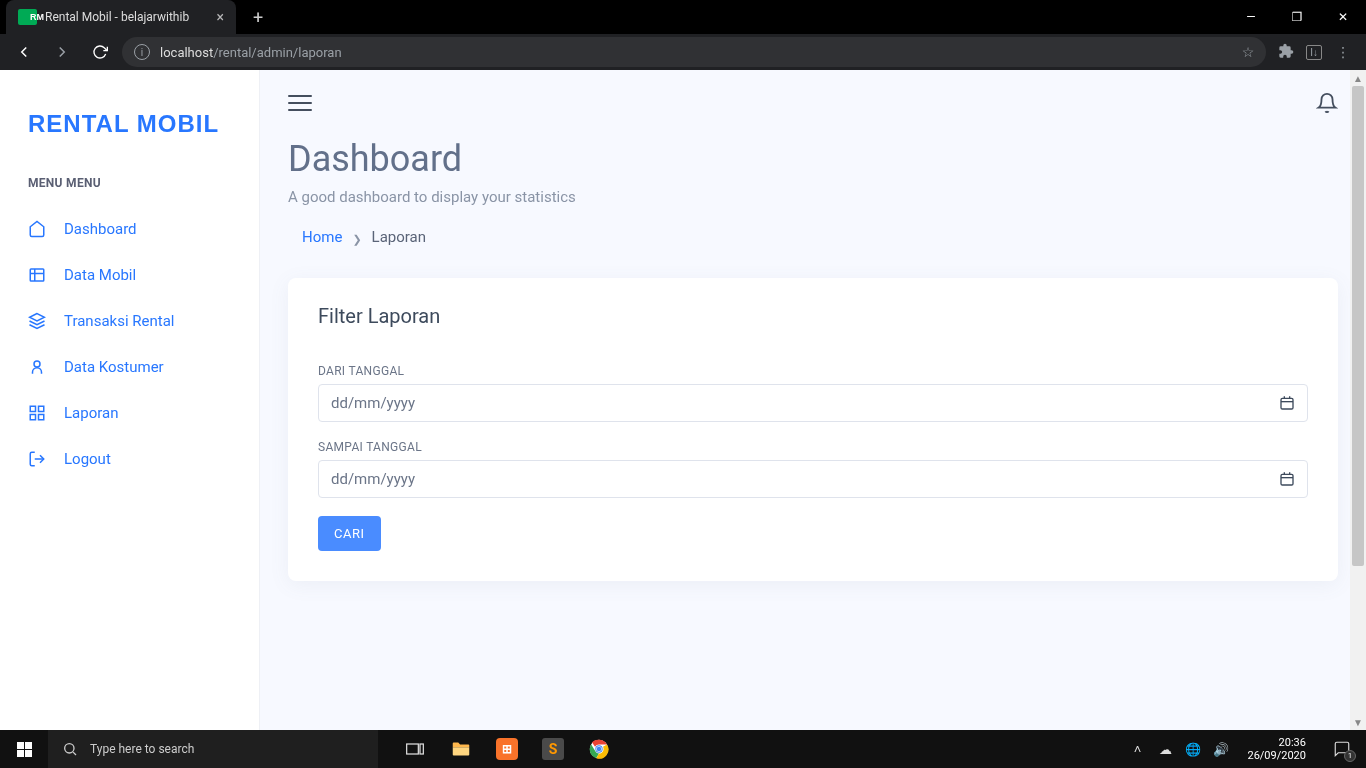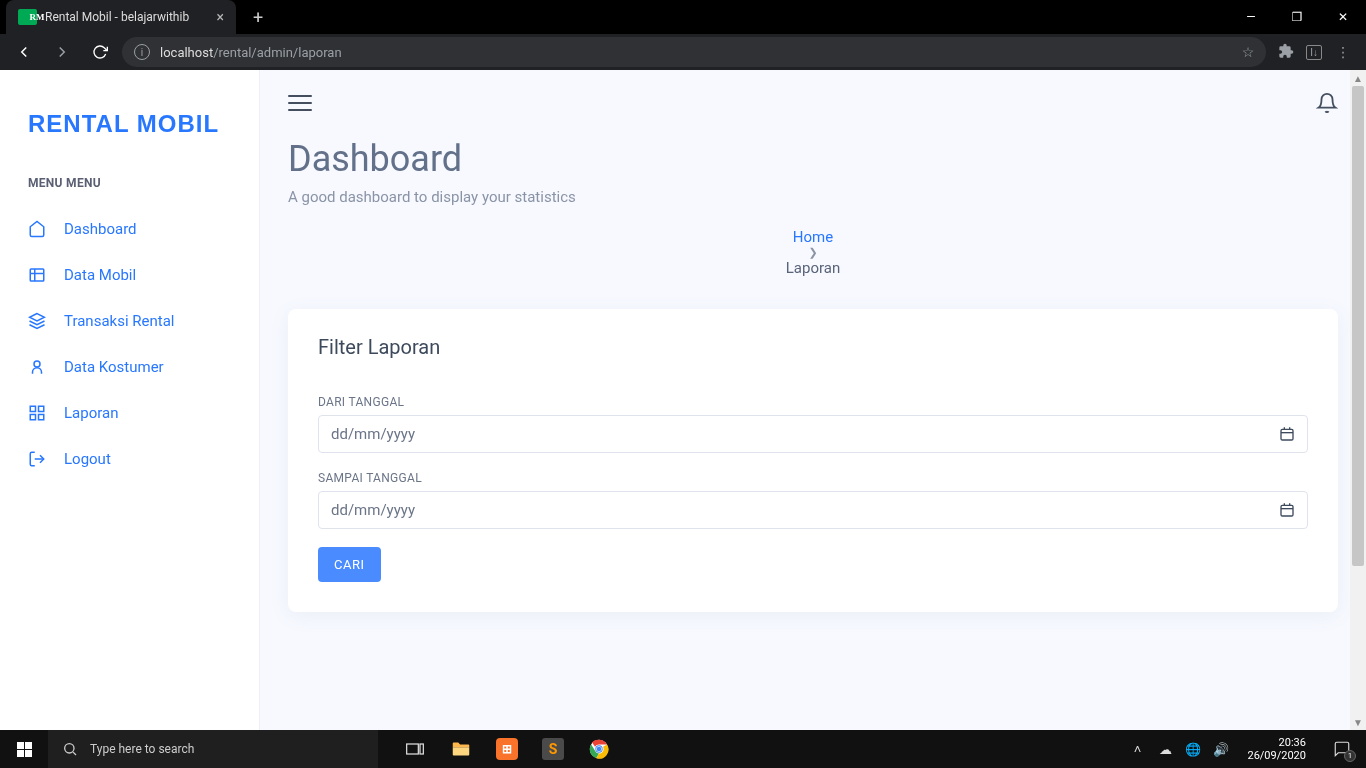--- a/index.html
+++ b/index.html
@@ -2,21 +2,21 @@
 <html><head>
 <meta charset="utf-8">
 <style>
 * { margin:0; padding:0; box-sizing:border-box; font-family:-apple-system,BlinkMacSystemFont,"Segoe UI",Roboto,Arial,sans-serif; }
 html,body { width:1366px; height:768px; overflow:hidden; background:#fff; }
 
 
 .browser-top { background:#202124; height:70px; color:#ddd; }
 .tabs-row { display:flex; align-items:center; height:34px; background:#000; }
 .tab { display:flex; align-items:center; gap:8px; padding:0 12px; height:34px; background:#202124; border-top-left-radius:8px; border-top-right-radius:8px; margin-left:6px; min-width:230px; font-size:12px; color:#ddd; }
-.tab .favicon { width:16px; height:16px; background:#0a5; color:#fff; font-size:9px; font-weight:700; display:flex; align-items:center; justify-content:center; border-radius:2px; font-family:Liberation Serif, serif;padding-left:19px; }
+.tab .favicon { width:16px; height:16px; background:#0a5; color:#fff; font-size:9px; font-weight:700; display:flex; align-items:center; justify-content:center; border-radius:2px; font-family:Liberation Sans, sans-serif;padding-left:19px; }
 .tab .close { margin-left:auto; opacity:.8; cursor:pointer; font-size:14px; }
 .newtab { width:28px; height:28px; color:#ccc; display:flex; align-items:center; justify-content:center; font-size:18px; cursor:pointer; margin-left:8px; }
 .win-controls { margin-left:auto; display:flex; }
 .win-controls div { width:46px; height:34px; display:flex; align-items:center; justify-content:center; color:#fff; cursor:pointer; font-size:12px; }
 .addr-row { display:flex; align-items:center; gap:6px; height:36px; padding:0 8px; }
 .nav-btn { width:32px; height:32px; display:flex; align-items:center; justify-content:center; color:#9aa0a6; cursor:pointer; border-radius:50%; }
 .nav-btn.enabled { color:#fff; }
 .addr-bar { flex:1; background:#303134; border-radius:18px; height:30px; display:flex; align-items:center; padding:0 12px; gap:10px; color:#9aa0a6; font-size:13px; }
 .addr-bar .info-ic { width:16px; height:16px; border:1.5px solid #9aa0a6; border-radius:50%; display:flex; align-items:center; justify-content:center; font-size:10px; }
 .addr-text { color:#ddd; }
@@ -38,21 +38,21 @@
 .hamburger div { height:2px; background:#444e5e; margin:5px 0; border-radius:2px; }
 .tb-right { margin-left:auto; display:flex; align-items:center; gap:22px; }
 .bell { width:22px; height:22px; cursor:pointer; color:#444e5e; }
 .user { display:flex; align-items:center; gap:12px; cursor:pointer; }
 .avatar { width:32px; height:32px; border-radius:50%; background:linear-gradient(180deg,#cdb096 0%,#7a5c44 65%,#2d3540 65%,#2d3540 100%); }
 .user-name { color:#3d4a5c; font-size:15px; }
 
 .head-block { padding:12px 28px 6px; }
 .page-title { font-size:36px; color:#62708a; font-weight:400; margin-bottom:8px; }
 .page-sub { color:#8a94a6; font-size:15px; margin-bottom:18px; }
-.crumbs { display:flex; align-items:center; font-size:15px; padding:4px 14px;flex-direction:column; }
+.crumbs { display:flex; align-items:flex-end; gap:10px; font-size:15px; padding:4px 14px; }
 .crumbs .home { color:#2877ff; cursor:pointer; }
 .crumbs .sep { color:#8a94a6; font-size:11px; }
 .crumbs .cur { color:#5a6478; }
 
 .card { background:#fff; margin:22px 28px; border-radius:8px; box-shadow:0 4px 20px rgba(100,110,140,.08); padding:26px 30px 30px; }
 .card-title { font-size:20px; color:#3d4a5c; margin-bottom:36px; }
 .field-lbl { font-size:12px; letter-spacing:.3px; color:#6b7588; margin-bottom:6px; }
 .field-row { margin-bottom:18px; }
 .date-input { width:100%; border:1px solid #dfe3ec; border-radius:4px; height:38px; padding:0 12px; display:flex; align-items:center; justify-content:space-between; color:#6b7588; font-size:15px; cursor:text; background:#fff; }
 .cal-ic { width:16px; height:16px; color:#3d4a5c; }

